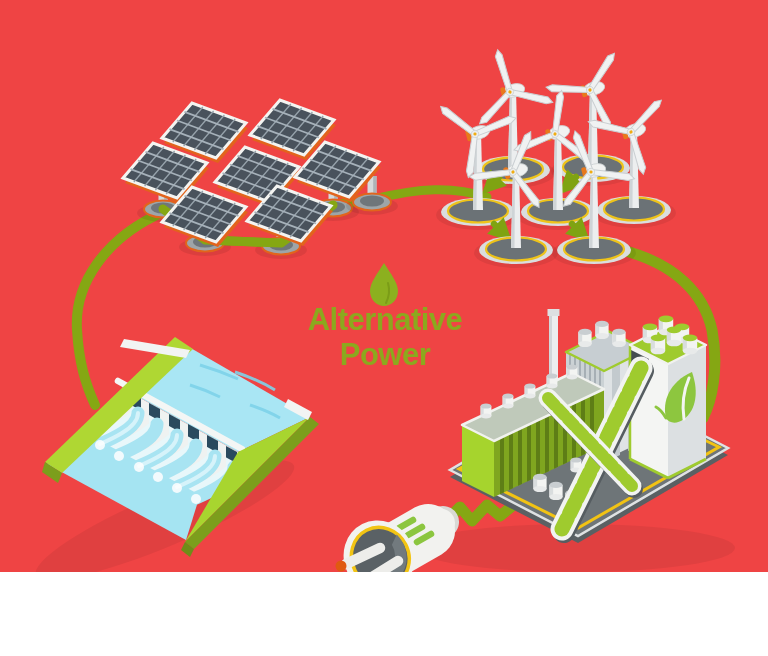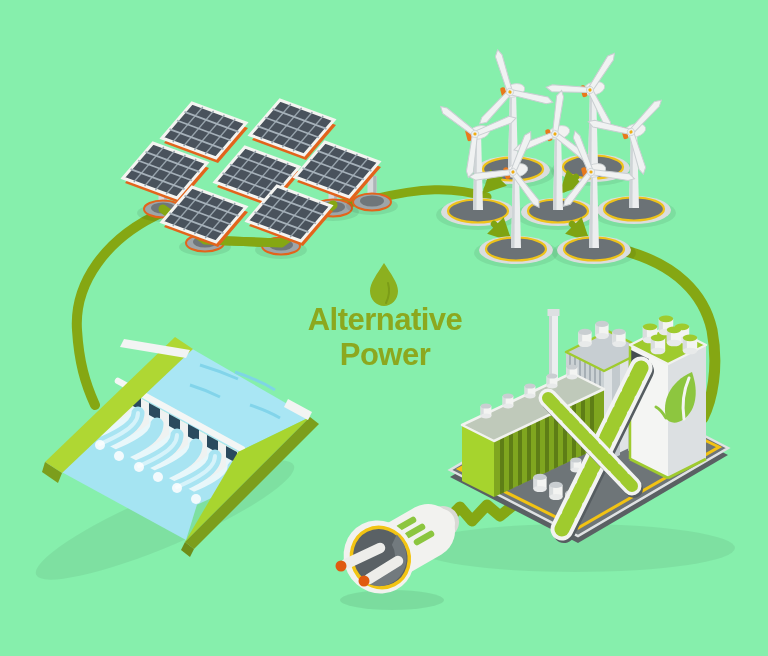--- a/index.html
+++ b/index.html
@@ -1,16 +1,16 @@
 <!DOCTYPE html>
 <html><head>
 <meta charset="utf-8">
 <style>
   html,body{margin:0;padding:0;background:#ffffff;}
-  .stage{position:relative;width:768px;height:656px;background:#86efac;overflow:hidden;
+  .stage{position:relative;width:768px;height:572px;background:#ef4444;overflow:hidden;
          font-family:"Liberation Sans", sans-serif;}
   svg{display:block;}
   text.title{font-family:"Liberation Sans","DejaVu Sans",sans-serif;font-weight:bold;letter-spacing:-0.5px;}
 </style>
 </head>
 <body>
 
 <div class="stage">
 <svg width="768" height="656" viewBox="0 0 768 656">
   <defs>

